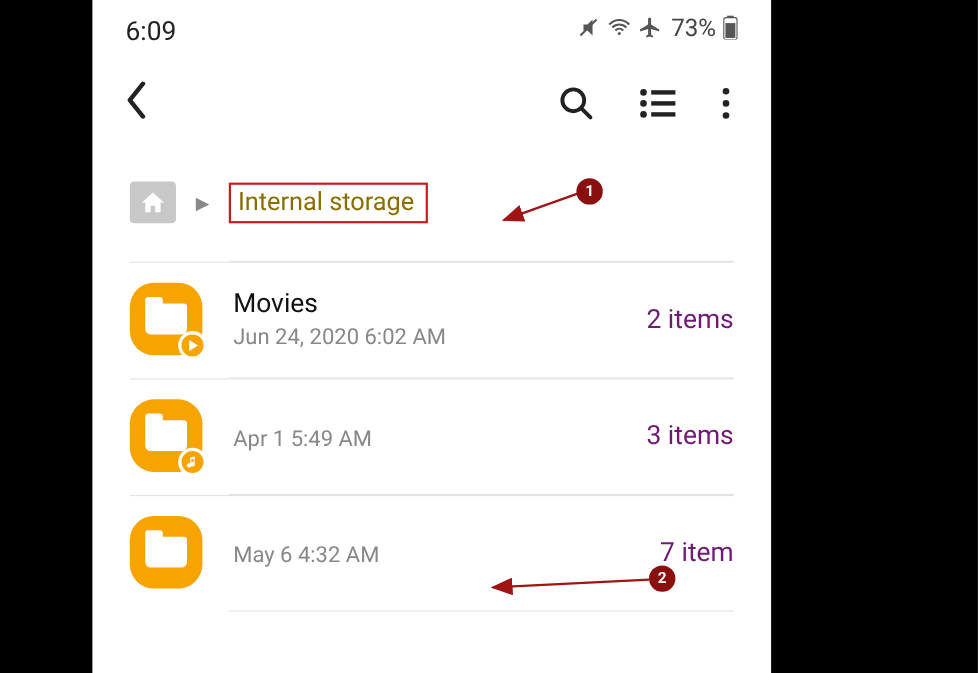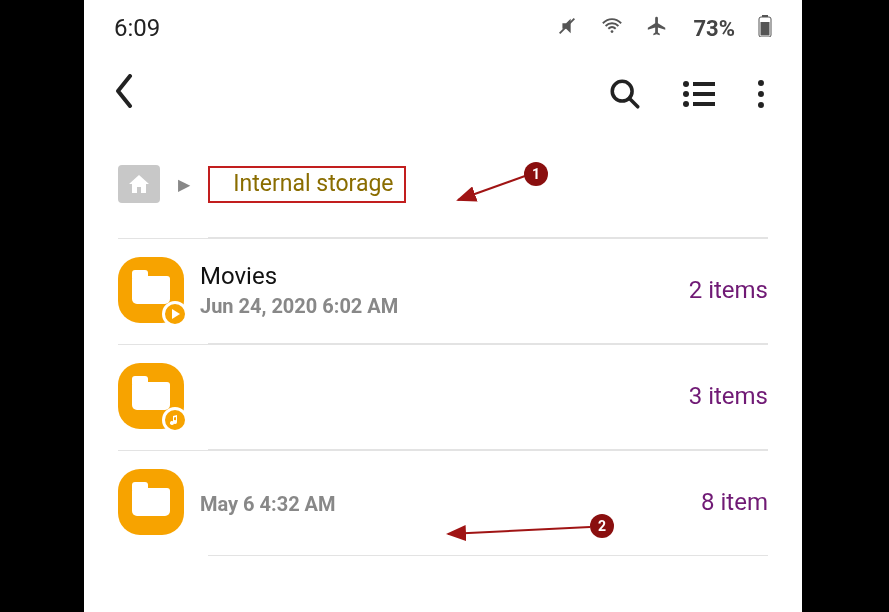--- a/index.html
+++ b/index.html
@@ -8,39 +8,37 @@
       height: 612px;
       background: #000;
       font-family: -apple-system, Roboto, "Segoe UI", Arial, sans-serif;
       position: relative;
       overflow: hidden;
     }
     .phone {
       position: absolute;
       left: 84px;
       top: 0;
-      width: 718px;
+      width: 617px;
       height: 612px;
       background: #fff;
     }
     
     .status-bar {
       display: flex;
       justify-content: space-between;
       align-items: center;
       padding: 14px 30px 10px 30px;
       font-size: 24px;
       color: #222;
     }
     .status-icons {
       display: flex;
-      align-items: center;
-      gap: 23px;
+      gap: 6px;
       font-size: 22px;
-      font-weight: bold;
     }
     .battery-pct { font-size: 22px; color:#444; margin-left:2px; }
     
     .toolbar {
       display: flex;
       align-items: center;
       padding: 22px 36px 26px 30px;
     }
     .back { font-size: 32px; color:#333; cursor:pointer; line-height:1; }
     .spacer { flex: 1; }
@@ -54,33 +52,33 @@
     }
     .home-chip {
       width: 42px; height: 38px;
       background: #c8c8c8;
       border-radius: 4px;
       display:flex; align-items:center; justify-content:center;
     }
     .bc-arrow { color:#888; font-size:16px; }
     .bc-current {
       border: 2px solid #c21e1e;
-      padding: 2px 10px 4px 23px;
+      padding: 2px 10px 4px 6px;
       color: #8a6d00;
       font-size: 23px;
       text-align: right;
     }
     
     .list { padding: 0 34px; }
     .row {
       display: flex;
       align-items: center;
       padding: 18px 0 20px 0;
       border-top: 1px solid #e3e3e3;
-      gap: 16px;
+      gap: 28px;
       cursor:pointer;
     }
     .row:first-child { border-top: 1px solid #e3e3e3; margin-left:100px; padding-left:0; }
     .list .row:first-child { margin-left:0; }
     .folder-icon {
       width: 66px; height: 66px;
       border-radius: 22px;
       background: #f7a300;
       position: relative;
       flex-shrink:0;
@@ -98,21 +96,21 @@
     }
     .badge {
       position:absolute; right:-4px; bottom:-4px;
       width:26px; height:26px; border-radius:50%;
       background:#f7a300; border:3px solid #fff;
       display:flex; align-items:center; justify-content:center;
       color:#fff; font-size:14px;
     }
     .row-text { flex:1; }
     .row-title { font-size: 24px; color:#111; }
-    .row-sub { font-size: 20px; color:#888; margin-top:4px;font-weight:bold; }
+    .row-sub { font-size: 20px; color:#888; margin-top:4px; }
     .row-count { font-size:24px; color:#701a75; white-space:nowrap; }
     .divider-wrap { margin-left: 90px; }
     .divider { border-top:1px solid #e3e3e3; }
 
     
     .anno { position:absolute; pointer-events:none; }
     .anno-badge {
       width:24px; height:24px; border-radius:50%;
       background:#8a0f0f; color:#fff; font-size:14px;
       display:flex; align-items:center; justify-content:center;
@@ -225,35 +223,36 @@
     <div class="row">
       <div class="folder-icon">
         <div class="folder-shape"></div>
         <div class="badge">
           <svg width="12" height="12" viewBox="0 0 12 12">
               <path d="M8 1 v7 a2 2 0 1 1 -1 -1.7 V3 L5 3.6 v5.4 a2 2 0 1 1 -1 -1.7 V2 Z" fill="#fff"></path>
             </svg>
         </div>
       </div>
       <div class="row-text">
+        <div class="row-sub">Apr 1 5:49 AM</div>
       </div>
       <div class="row-count">3 items</div>
     </div>
 
     <div class="divider-wrap">
         <div class="divider"></div>
       </div>
     <div class="row">
       <div class="folder-icon">
         <div class="folder-shape"></div>
       </div>
       <div class="row-text">
         <div class="row-sub">May 6 4:32 AM</div>
       </div>
-      <div class="row-count">8 item</div>
+      <div class="row-count">7 item</div>
     </div>
 
     <div class="divider-wrap">
         <div class="divider"></div>
       </div>
   </div>
 </div>
 
 <svg class="anno" style="left:0; top:0;" width="889" height="612">
   <defs>

